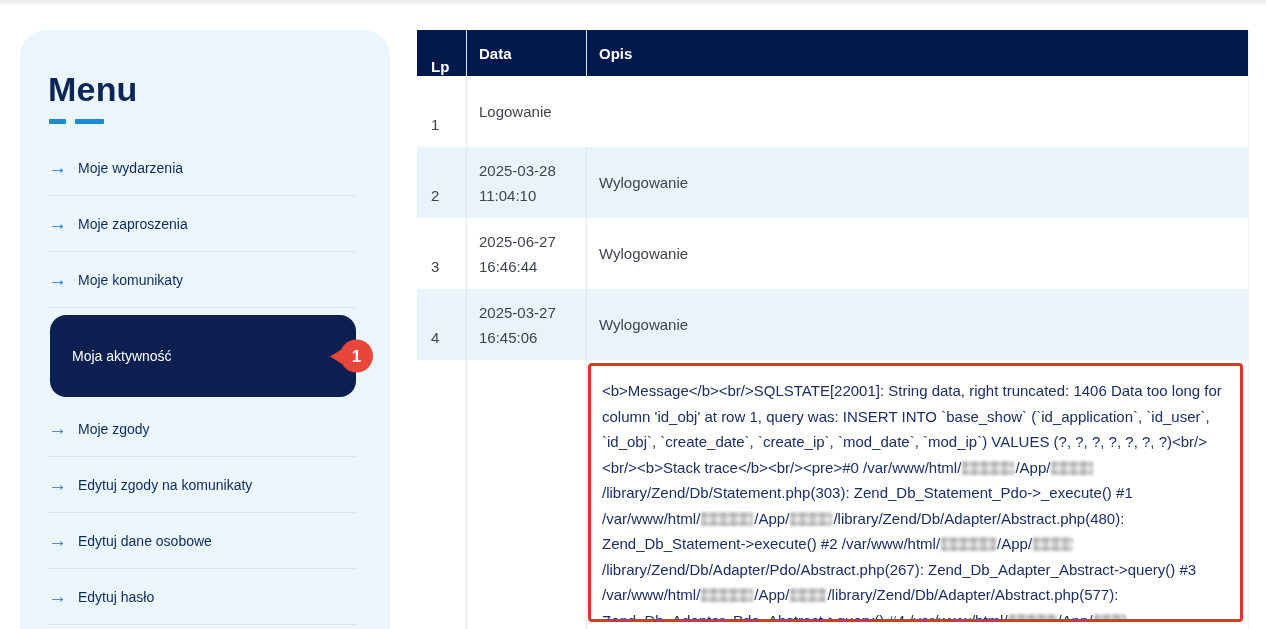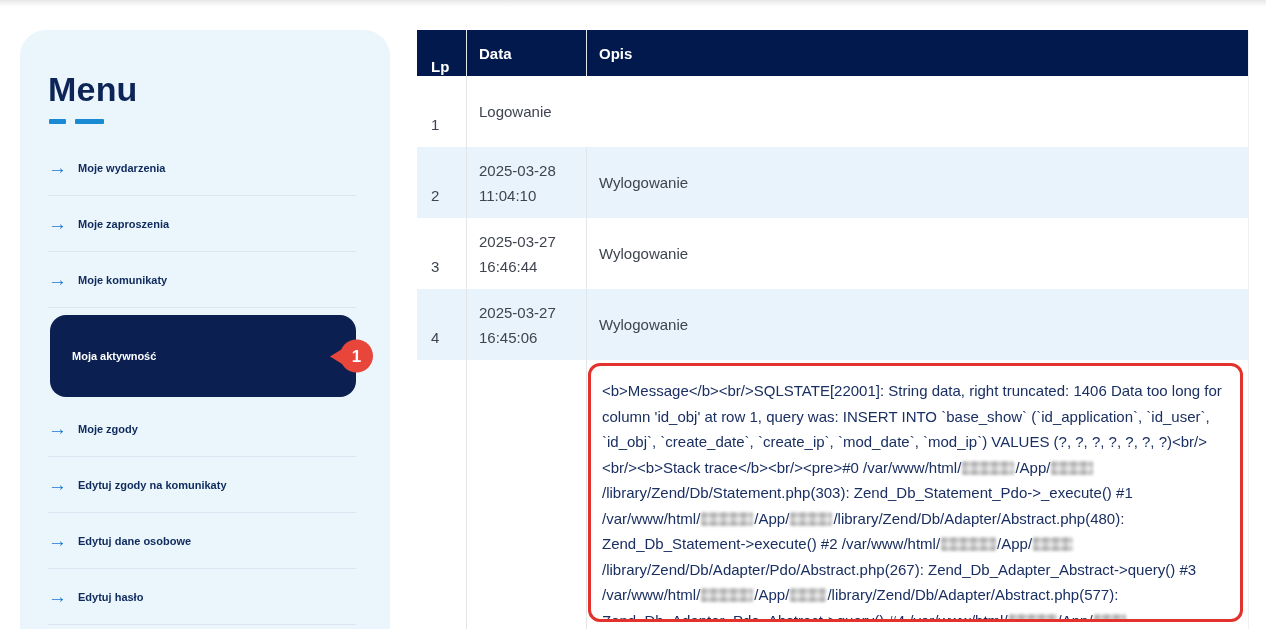--- a/index.html
+++ b/index.html
@@ -44,21 +44,21 @@
     position: relative;
     margin: 0 34px 0 28px; height: 56px;
     display: flex; align-items: center;
     border-bottom: 1px solid #d9e6f1;
     cursor: pointer;
   }
   .menu-item .arrow {
     color: #1b74d3; font-weight: bold; font-size: 19px;
     margin-right: 11px; line-height: 1;
   }
-  .menu-item .mi-label { font-size: 11px; font-weight: bold; color: #0e2a5c; }
+  .menu-item .mi-label { font-size: 14px; font-weight: normal; color: #0e2a5c; }
   .menu-item.active {
     margin: 7px 34px 4px 30px; height: 82px;
     background: #0b2051; border-radius: 16px;
     border-bottom: none; padding-left: 22px;
   }
   .menu-item.active .mi-label { color: #ffffff; }
   .badge {
     position: absolute; right: -17px; top: 50%;
     transform: translateY(-50%);
     width: 33px; height: 33px; border-radius: 50%;
@@ -101,21 +101,21 @@
   .c-data { padding-left: 12px; padding-right: 10px; }
   .c-opis { padding-left: 12px; padding-right: 12px; }
   .trow.last { min-height: 270px; align-items: stretch; }
   .trow.last .td { align-items: flex-start; }
 
   
   .error-box {
     margin: 3px 5px 0 1px;
     width: calc(100% - 6px);
     height: 259px; overflow: hidden;
-    border: 3px solid #e3312b; border-radius: 12px;
+    border: 3px solid #e3312b; border-radius: 4px;
     padding: 12px 12px 24px 11px;
     font-size: 15px; line-height: 25.5px;
     color: #1a2f62;
     overflow-wrap: anywhere; word-break: break-word;
   }
   .blur {
     display: inline-block; height: 14px;
     margin: 0 1px; vertical-align: -2px;
     border-radius: 2px;
     background:
@@ -189,21 +189,21 @@
     <div class="td c-lp">1</div>
     <div class="td c-opis">Logowanie</div>
   </div>
       <div class="trow alt">
     <div class="td c-lp">2</div>
     <div class="td c-data">2025-03-28 11:04:10</div>
     <div class="td c-opis">Wylogowanie</div>
   </div>
       <div class="trow">
     <div class="td c-lp">3</div>
-    <div class="td c-data">2025-03-27 16:46:44</div>
+    <div class="td c-data">2025-06-27 16:46:44</div>
     <div class="td c-opis">Wylogowanie</div>
   </div>
       <div class="trow alt">
     <div class="td c-lp">4</div>
     <div class="td c-data">2025-03-27 16:45:06</div>
     <div class="td c-opis">Wylogowanie</div>
   </div>
     </div>
   <div class="trow last">
     <div class="td c-lp"></div>

